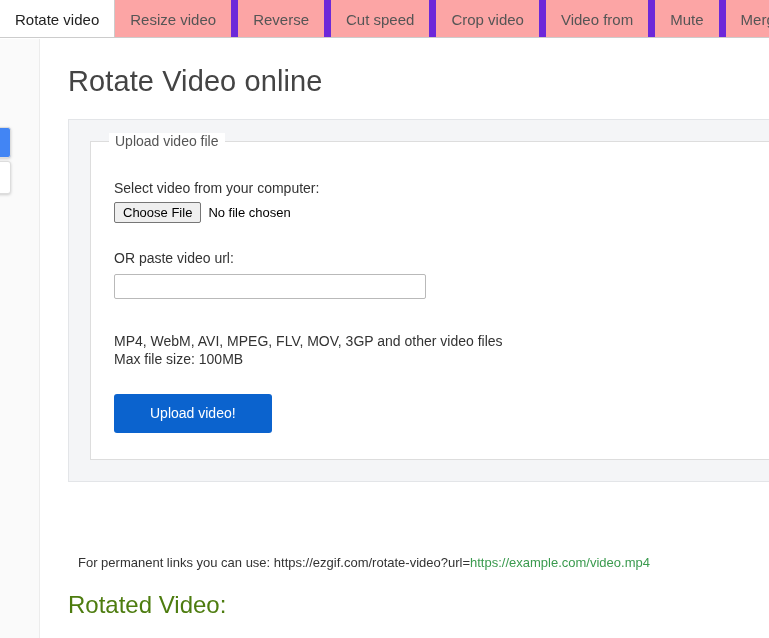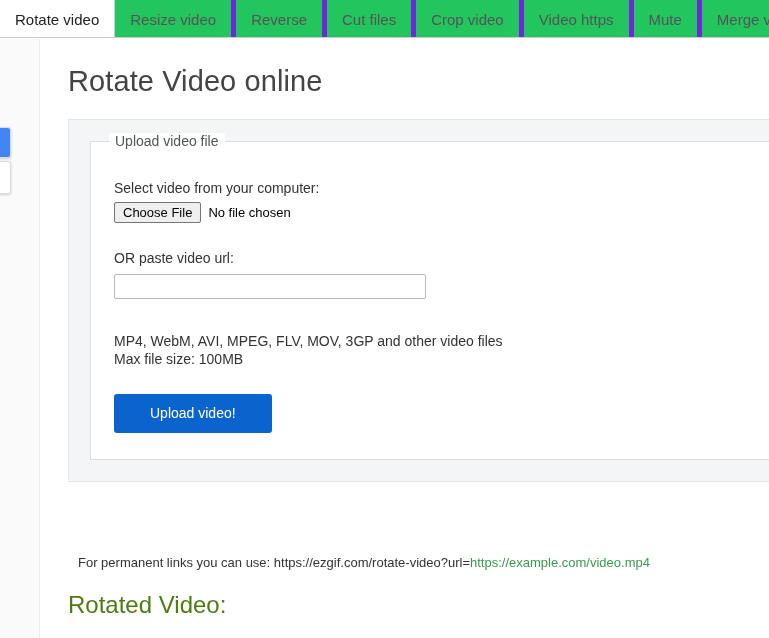--- a/index.html
+++ b/index.html
@@ -40,22 +40,22 @@
     white-space: nowrap;
     overflow: hidden;
   }
   .tab {
     display: flex;
     align-items: center;
     justify-content: center;
     padding: 0 15px;
     font-size: 15px;
     color: #555555;
-    background: #22c55e;
-    border-right: 5px solid #6d28d9;
+    background: #fca5a5;
+    border-right: 7px solid #6d28d9;
     box-sizing: border-box;
     height: 38px;
     cursor: pointer;
   }
   .tab.active {
     background: #ffffff;
     color: #222222;
     border-right: 1px solid #cccccc;
     height: 39px;
     margin-bottom: -1px;
@@ -255,27 +255,27 @@
     <div class="tab active">
         <span>Rotate video</span>
       </div>
     <div class="tab">
         <span>Resize video</span>
       </div>
     <div class="tab">
         <span>Reverse</span>
       </div>
     <div class="tab">
-        <span>Cut files</span>
+        <span>Cut speed</span>
       </div>
     <div class="tab">
         <span>Crop video</span>
       </div>
     <div class="tab">
-        <span>Video https</span>
+        <span>Video from</span>
       </div>
     <div class="tab">
         <span>Mute</span>
       </div>
     <div class="tab">
         <span>Merge video</span>
       </div>
   </div>
 
   <div id="left-gutter">

